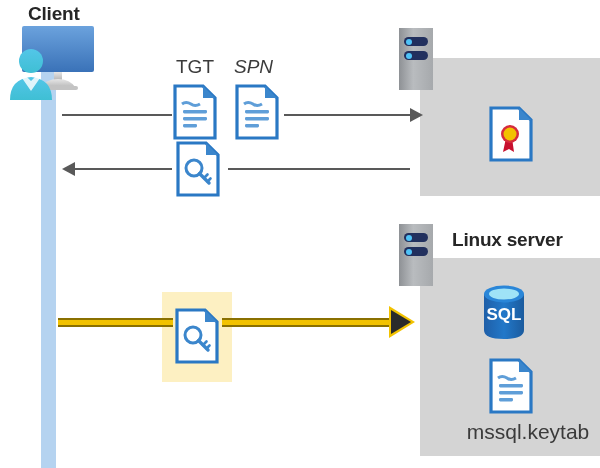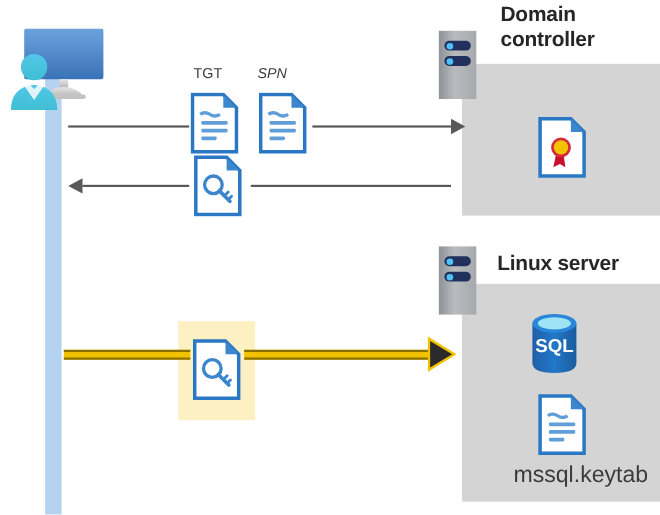--- a/index.html
+++ b/index.html
@@ -68,21 +68,21 @@
   #dc-rack    { left: 399px; top: 28px; }
   #linux-rack { left: 399px; top: 224px; }
 
   
   #client-computer { left: 16px; top: 26px; width: 84px; height: 64px; }
   #client-person   { left: 8px;  top: 48px; width: 46px; height: 52px; }
 
   
   .arrow-label {
     color: #3b3b3b;
-    font-size: 13px;
+    font-size: 19px;
     line-height: 22px;
   }
   #label-tgt { left: 176px; top: 56px; }
   #label-spn { left: 234px; top: 56px; font-style: italic; }
 
   
   .line-gray {
     background: #595959;
     height: 2px;
   }
@@ -188,21 +188,21 @@
       <linearGradient id="persongrad" x1="0" y1="0" x2="0" y2="1">
         <stop offset="0" stop-color="#53c6e8"></stop>
         <stop offset="1" stop-color="#3fbfd4"></stop>
       </linearGradient>
     </defs>
     <circle cx="23" cy="13" r="12" fill="url(#persongrad)"></circle>
     <path d="M2 52 q0 -21 21 -23 q21 2 21 23 z" fill="url(#persongrad)"></path>
     <path d="M14 30 l9 13 l9 -13 l-4 -2 l-5 5 l-5 -5 z" fill="#ffffff" opacity="0.82"></path>
   </svg>
 
-  <div class="abs title-bold" id="dc-title">Domain controller</div>
+  <div class="abs title-bold" id="client-title">Client</div>
   <div class="abs title-bold" id="linux-title">Linux server</div>
 
   <div class="abs rack" id="dc-rack">
     <div class="rack-led a"></div>
     <div class="rack-led b"></div>
   </div>
   <div class="abs rack" id="linux-rack">
     <div class="rack-led a"></div>
     <div class="rack-led b"></div>
   </div>

